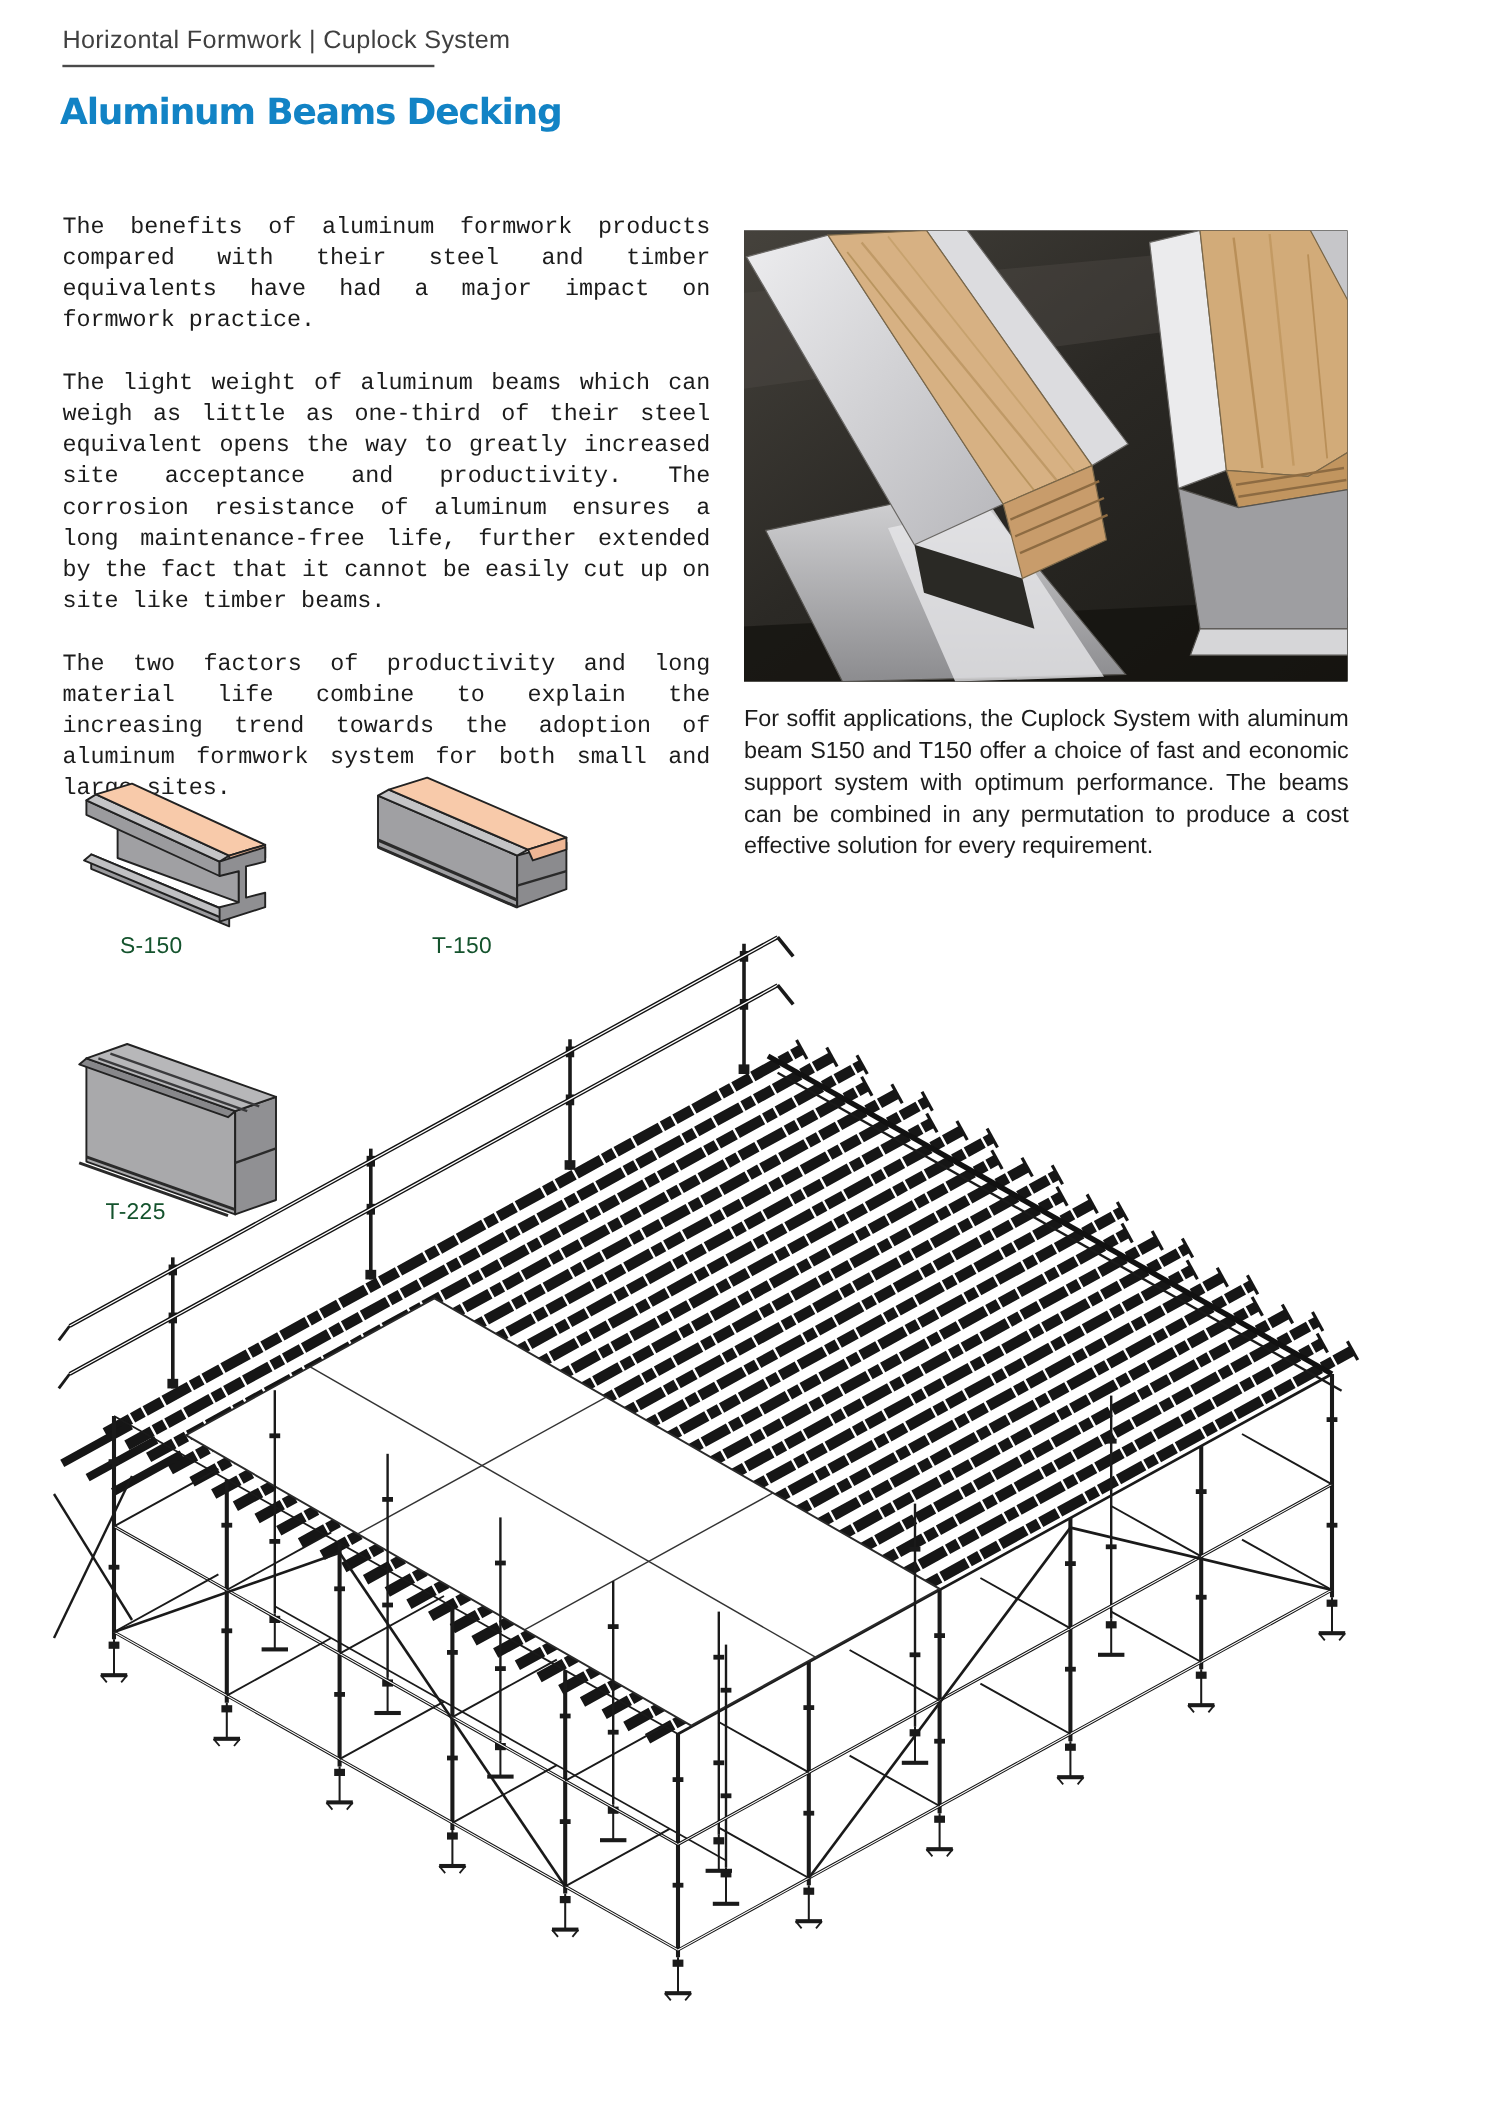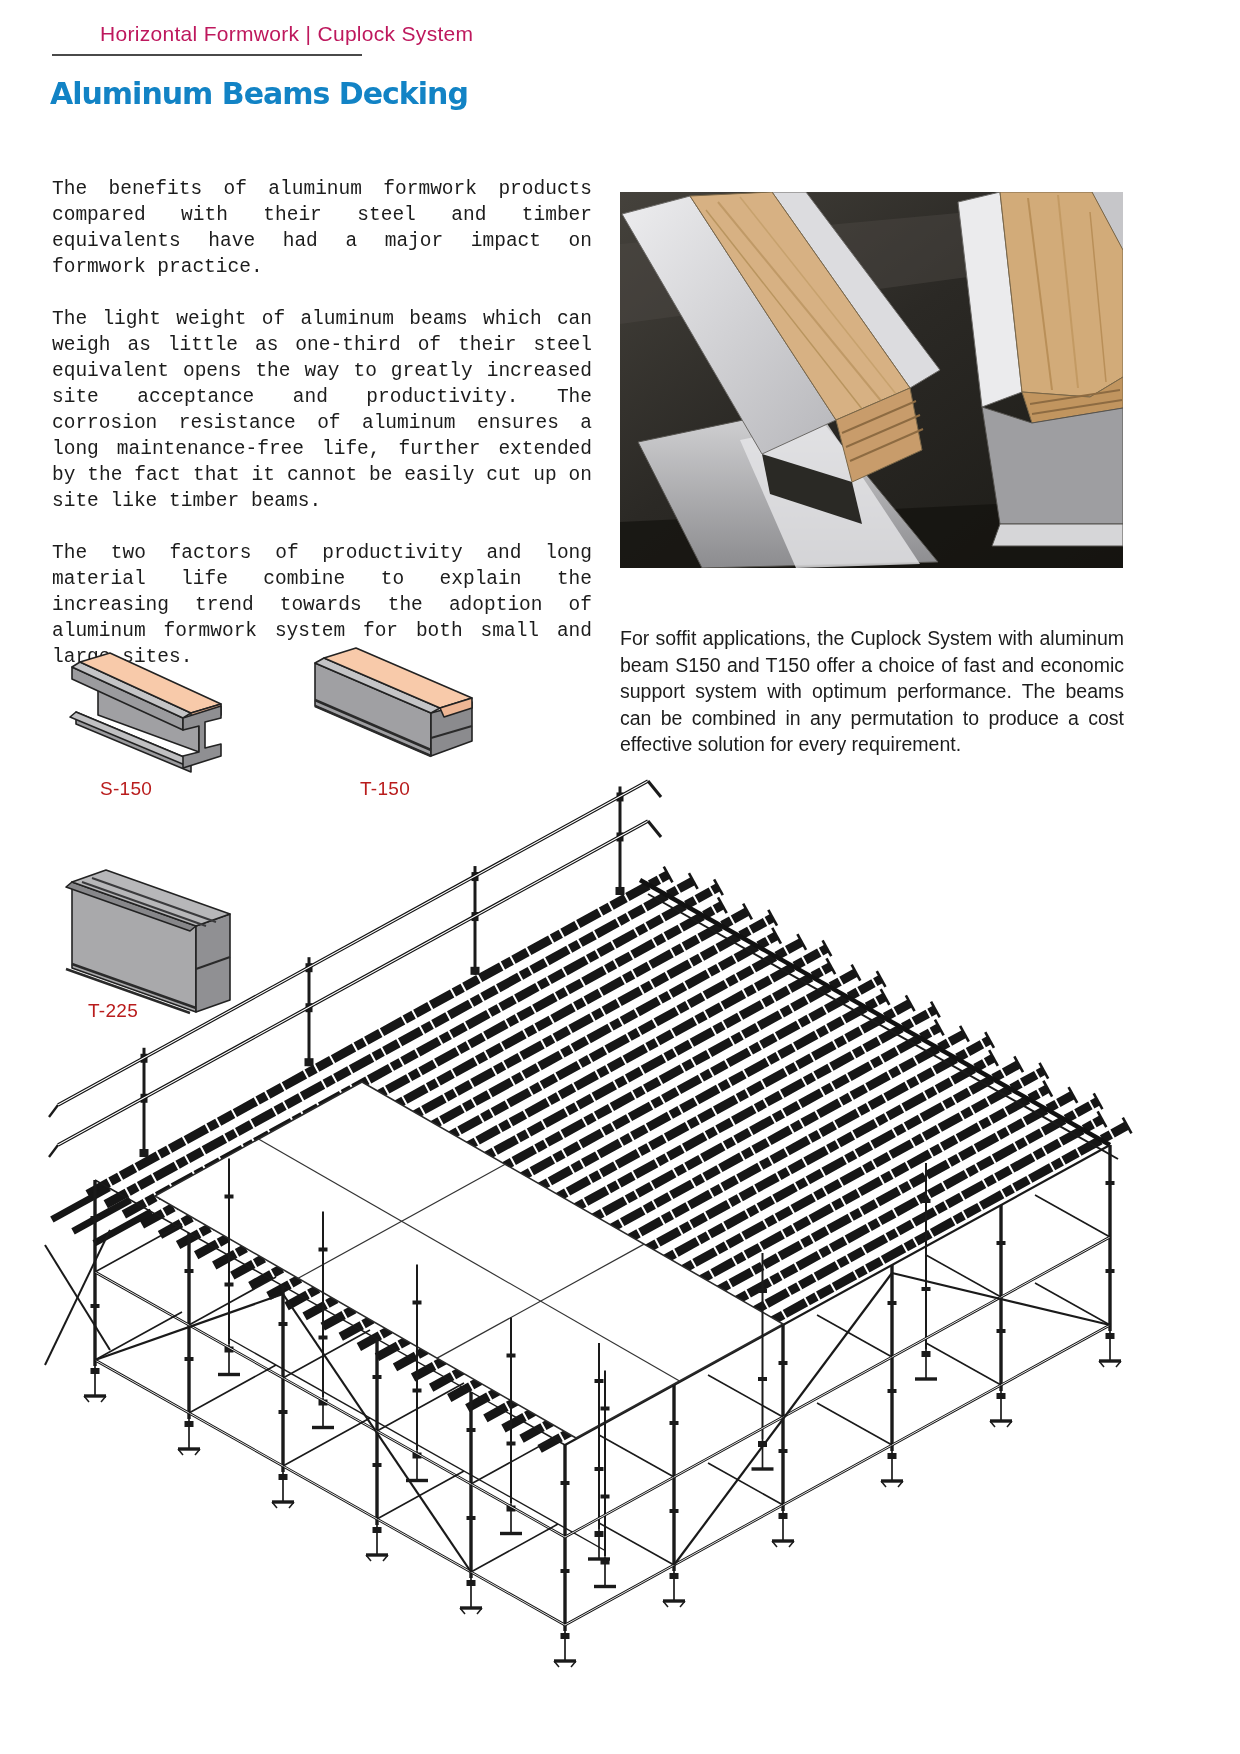--- a/index.html
+++ b/index.html
@@ -1,27 +1,27 @@
 <!DOCTYPE html>
 <html><head>
 <meta charset="utf-8">
 <style>
   html,body{margin:0;padding:0;background:#e8e8e8;}
   .page{position:relative;width:1240px;height:1754px;background:#ffffff;overflow:hidden;
         font-family:"Liberation Sans",sans-serif;color:#1c1c1c;}
   .abs{position:absolute;}
-  .breadcrumb{left:52px;top:22px;font-size:21px;color:#be185d;letter-spacing:.3px;margin-left:48px;}
+  .breadcrumb{left:52px;top:22px;font-size:21px;color:#404040;letter-spacing:.3px;}
   .breadcrumb-rule{left:52px;top:54px;width:310px;height:2px;background:#4a4a4a;}
   .page-title{left:50px;top:76px;font-size:30px;font-weight:800;color:#1283c5;
               font-family:"DejaVu Sans",sans-serif;letter-spacing:-1px;}
   .intro{left:52px;top:176px;width:540px;}
   .intro p{margin:0 0 26px 0;font-size:19.5px;line-height:26px;text-align:justify;font-family:Liberation Mono, monospace;}
   .photo-fig{left:620px;top:192px;width:503px;height:376px;background:#23211d;}
-  .soffit-caption{left:620px;top:586px;width:504px;font-size:19.5px;line-height:26.5px;text-align:justify;margin-top:39px;}
-  .beam-label{font-size:19px;color:#b91c1c;letter-spacing:.3px;}
+  .soffit-caption{left:620px;top:586px;width:504px;font-size:19.5px;line-height:26.5px;text-align:justify;}
+  .beam-label{font-size:19px;color:#14532d;letter-spacing:.3px;}
   .footer-note{left:52px;top:1588px;width:370px;font-size:20.5px;line-height:27px;text-align:justify;color:#222;}
   svg{display:block;}
 </style>
 </head>
 <body>
 
 <div class="page">
 
   <div class="abs breadcrumb">Horizontal Formwork  |  Cuplock System</div>
   <div class="abs breadcrumb-rule"></div>

